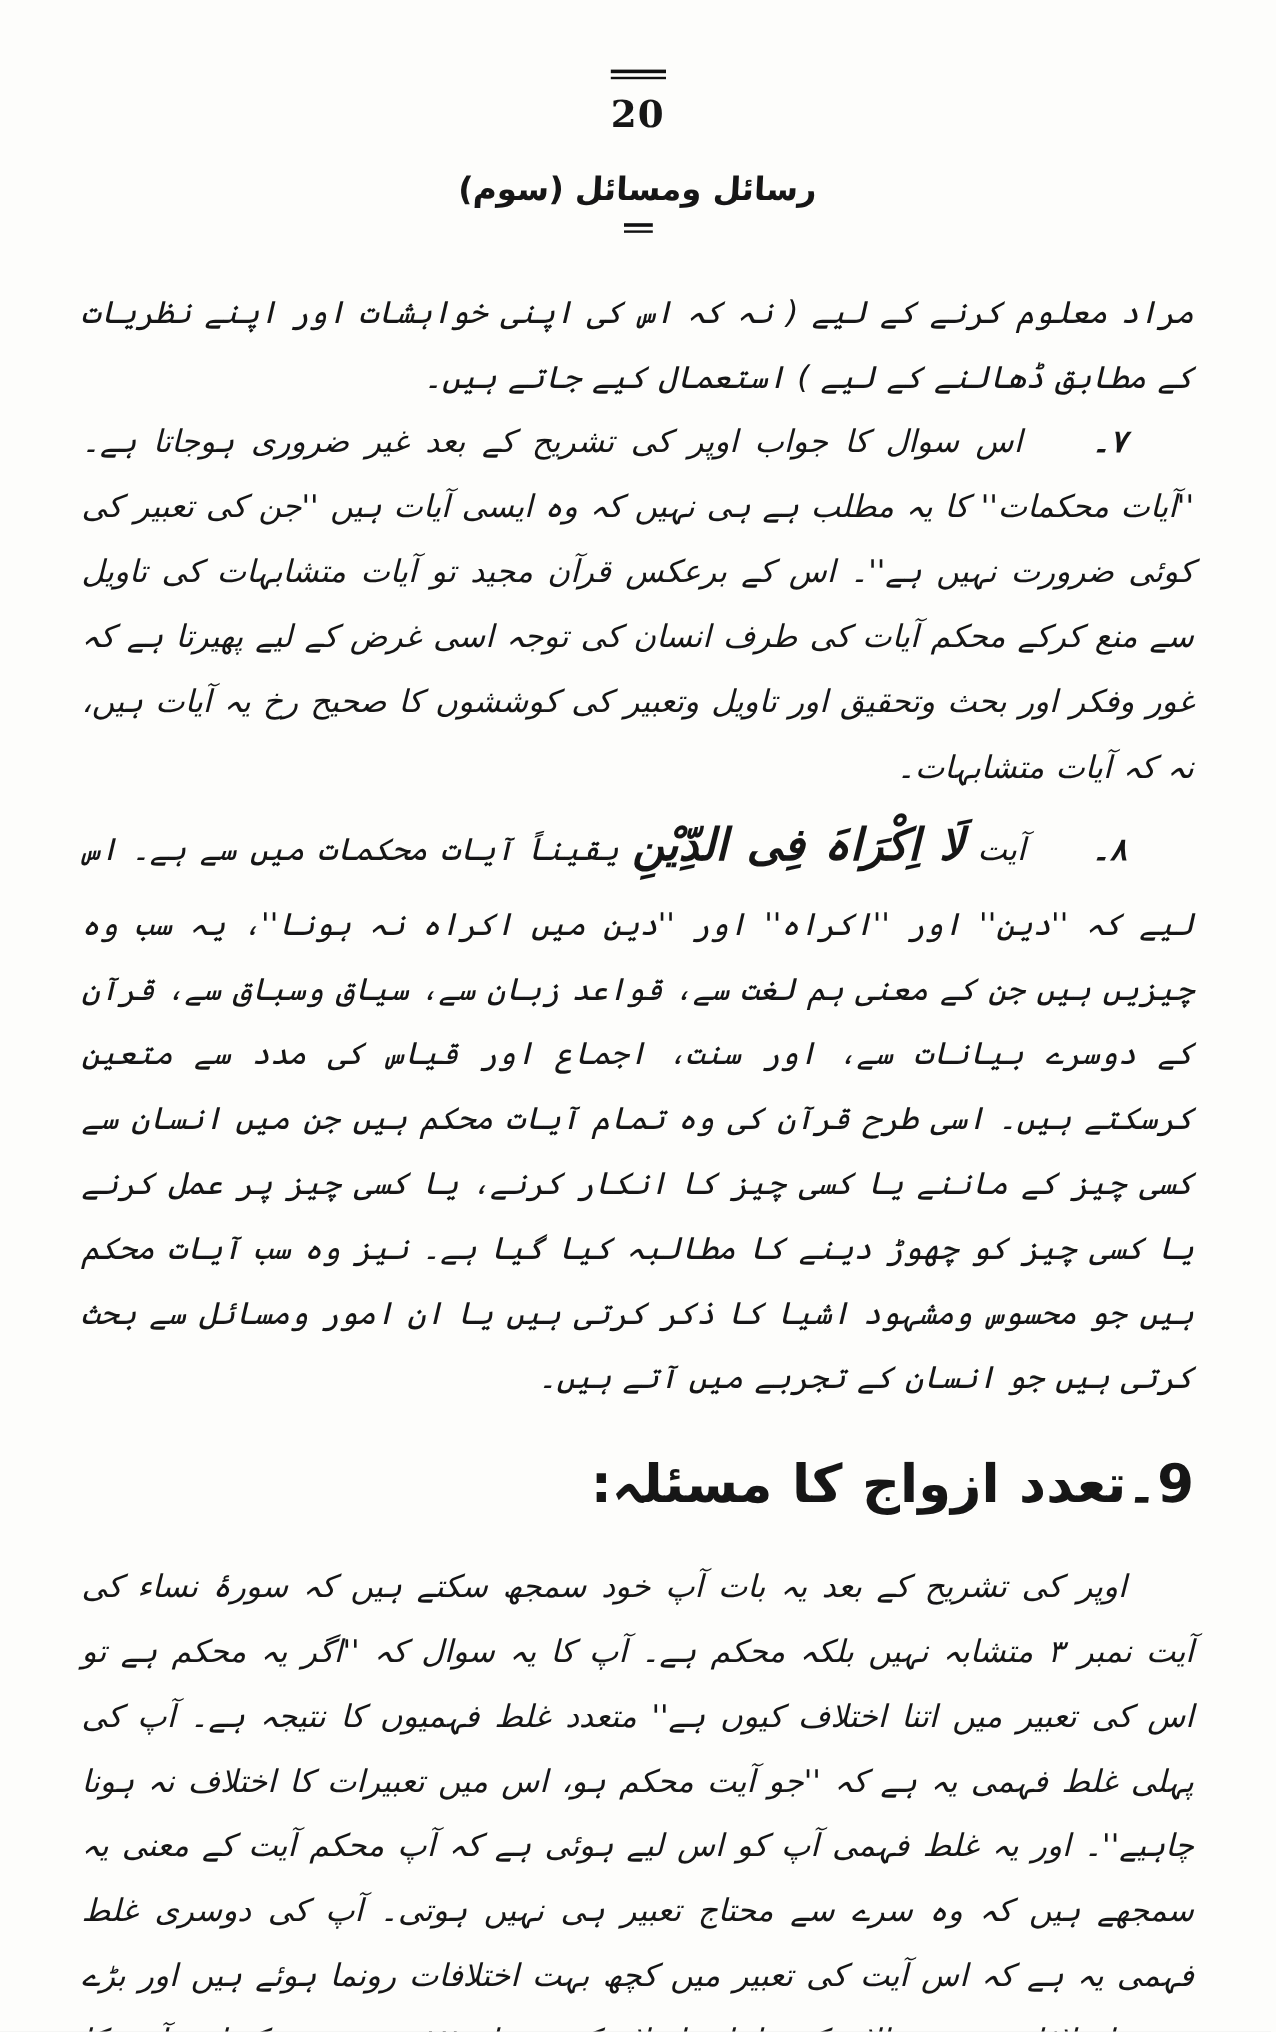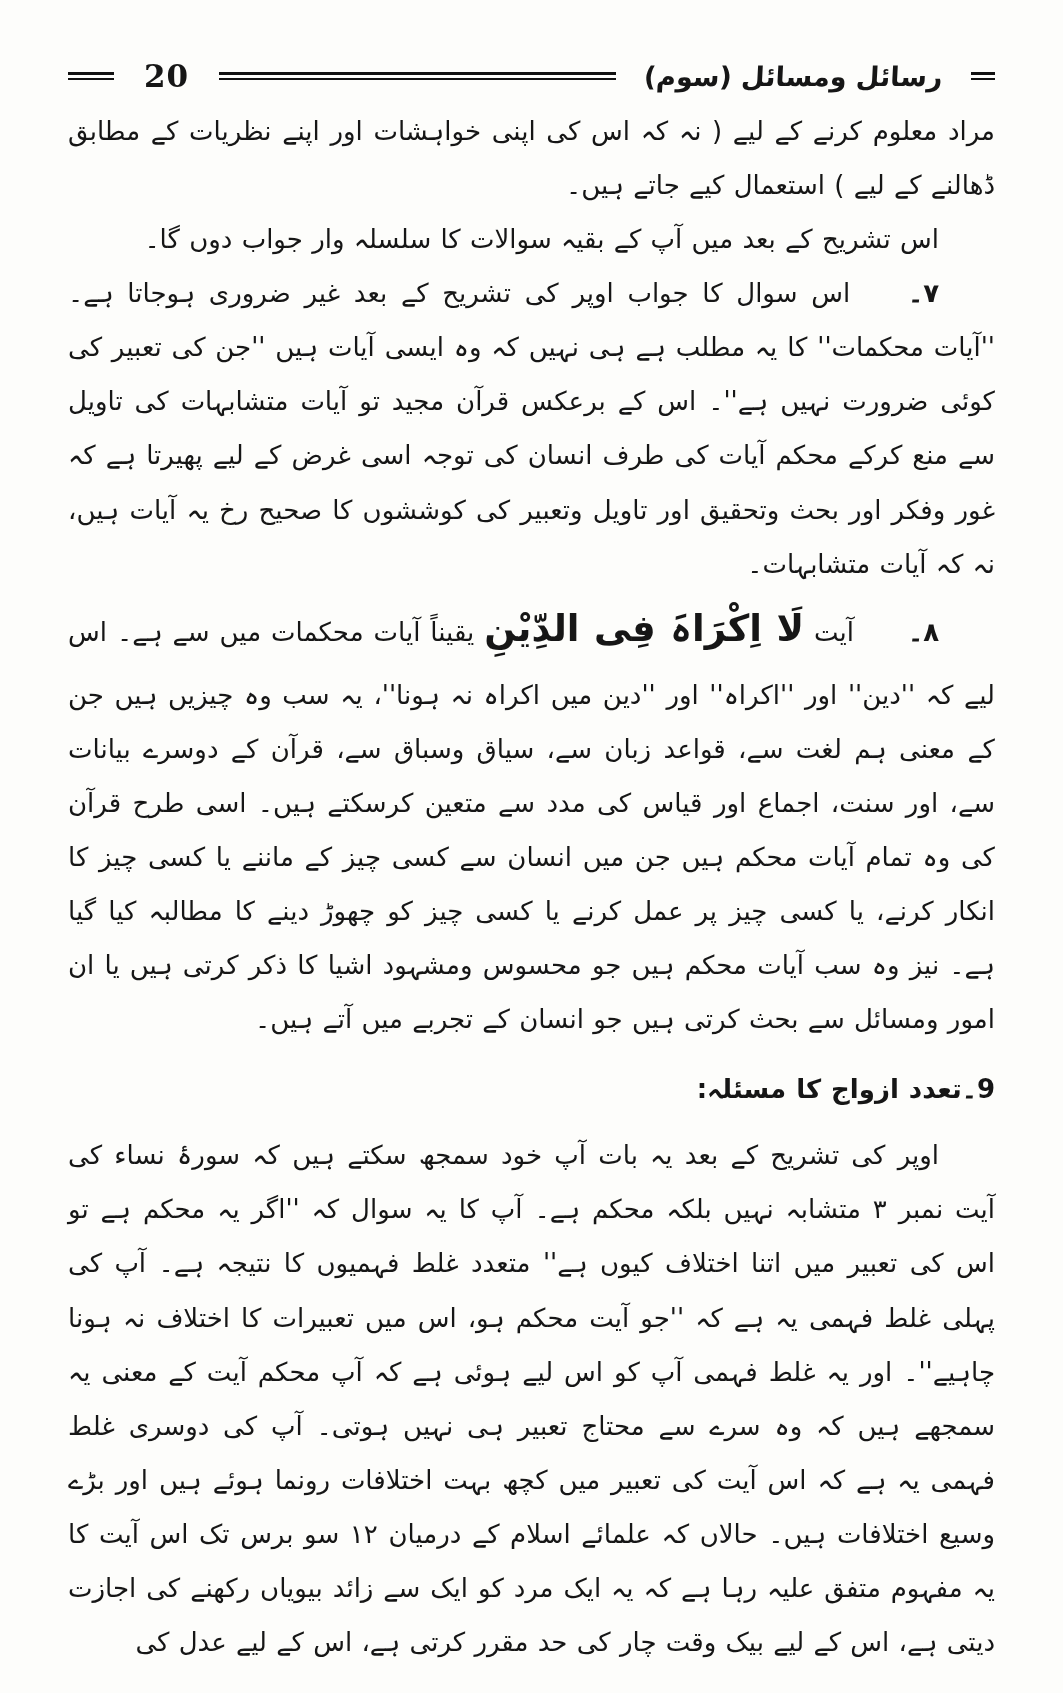--- a/index.html
+++ b/index.html
@@ -16,23 +16,24 @@
   .scan-page {
     width: 1063px;
     height: 1693px;
     background: #fdfdfb;
     padding: 58px 68px 30px 68px;
   }
   
   .header-row {
     display: flex;
     align-items: center;
-    gap: 24px;
+    gap: 12px;
     direction: ltr;
-    margin-bottom: 10px;
+    margin-bottom: 40px;
+    flex-direction: column;
   }
   .rule {
     height: 8px;
     border-top: 3px solid #111;
     border-bottom: 2px solid #111;
   }
   .rule.short-left  { width: 46px; }
   .rule.long        { flex: 1; }
   .rule.short-right { width: 24px; }
   .page-number {
@@ -52,26 +53,26 @@
   }
   
   .content {
     direction: rtl;
     font-size: 26px;
     line-height: 2.08;
     text-align: justify;
     text-align-last: right;
     word-spacing: 1px;
   }
-  p.para { margin: 0; }
+  p.para { margin: 0; font-style: italic; }
   p.indent { text-indent: 56px; }
   .qnum { margin-left: 44px; font-weight: bold; }
   .arabic { font-weight: bold; font-size: 37px; }
   h2.section-heading {
-    font-size: 26px;
+    font-size: 44px;
     font-weight: bold;
     margin: 16px 0 12px 0;
     text-align: right;
     text-align-last: right;
   }
 </style>
 </head>
 <body>
 
 <div class="scan-page">
@@ -81,21 +82,20 @@
     <div class="page-number">20</div>
     <div class="rule long"></div>
     <div class="book-title">رسائل ومسائل (سوم)</div>
     <div class="rule short-right"></div>
   </header>
 
   <div class="content">
 
     <p class="para">مراد معلوم کرنے کے لیے ( نہ کہ اس کی اپنی خواہشات اور اپنے نظریات کے مطابق ڈھالنے کے لیے ) استعمال کیے جاتے ہیں۔</p>
 
-    <p class="para indent">اس تشریح کے بعد میں آپ کے بقیہ سوالات کا سلسلہ وار جواب دوں گا۔</p>
 
     <p class="para indent">
       <span class="qnum">۷۔</span>
       <span>اس سوال کا جواب اوپر کی تشریح کے بعد غیر ضروری ہوجاتا ہے۔ ''آیات محکمات'' کا یہ مطلب ہے ہی نہیں کہ وہ ایسی آیات ہیں ''جن کی تعبیر کی کوئی ضرورت نہیں ہے''۔ اس کے برعکس قرآن مجید تو آیات متشابہات کی تاویل سے منع کرکے محکم آیات کی طرف انسان کی توجہ اسی غرض کے لیے پھیرتا ہے کہ غور وفکر اور بحث وتحقیق اور تاویل وتعبیر کی کوششوں کا صحیح رخ یہ آیات ہیں، نہ کہ آیات متشابہات۔</span>
     </p>
 
     <p class="para indent">
       <span class="qnum">۸۔</span>
       <span>آیت</span>
       <span class="arabic">لَا اِکْرَاہَ فِی الدِّیْنِ</span>

